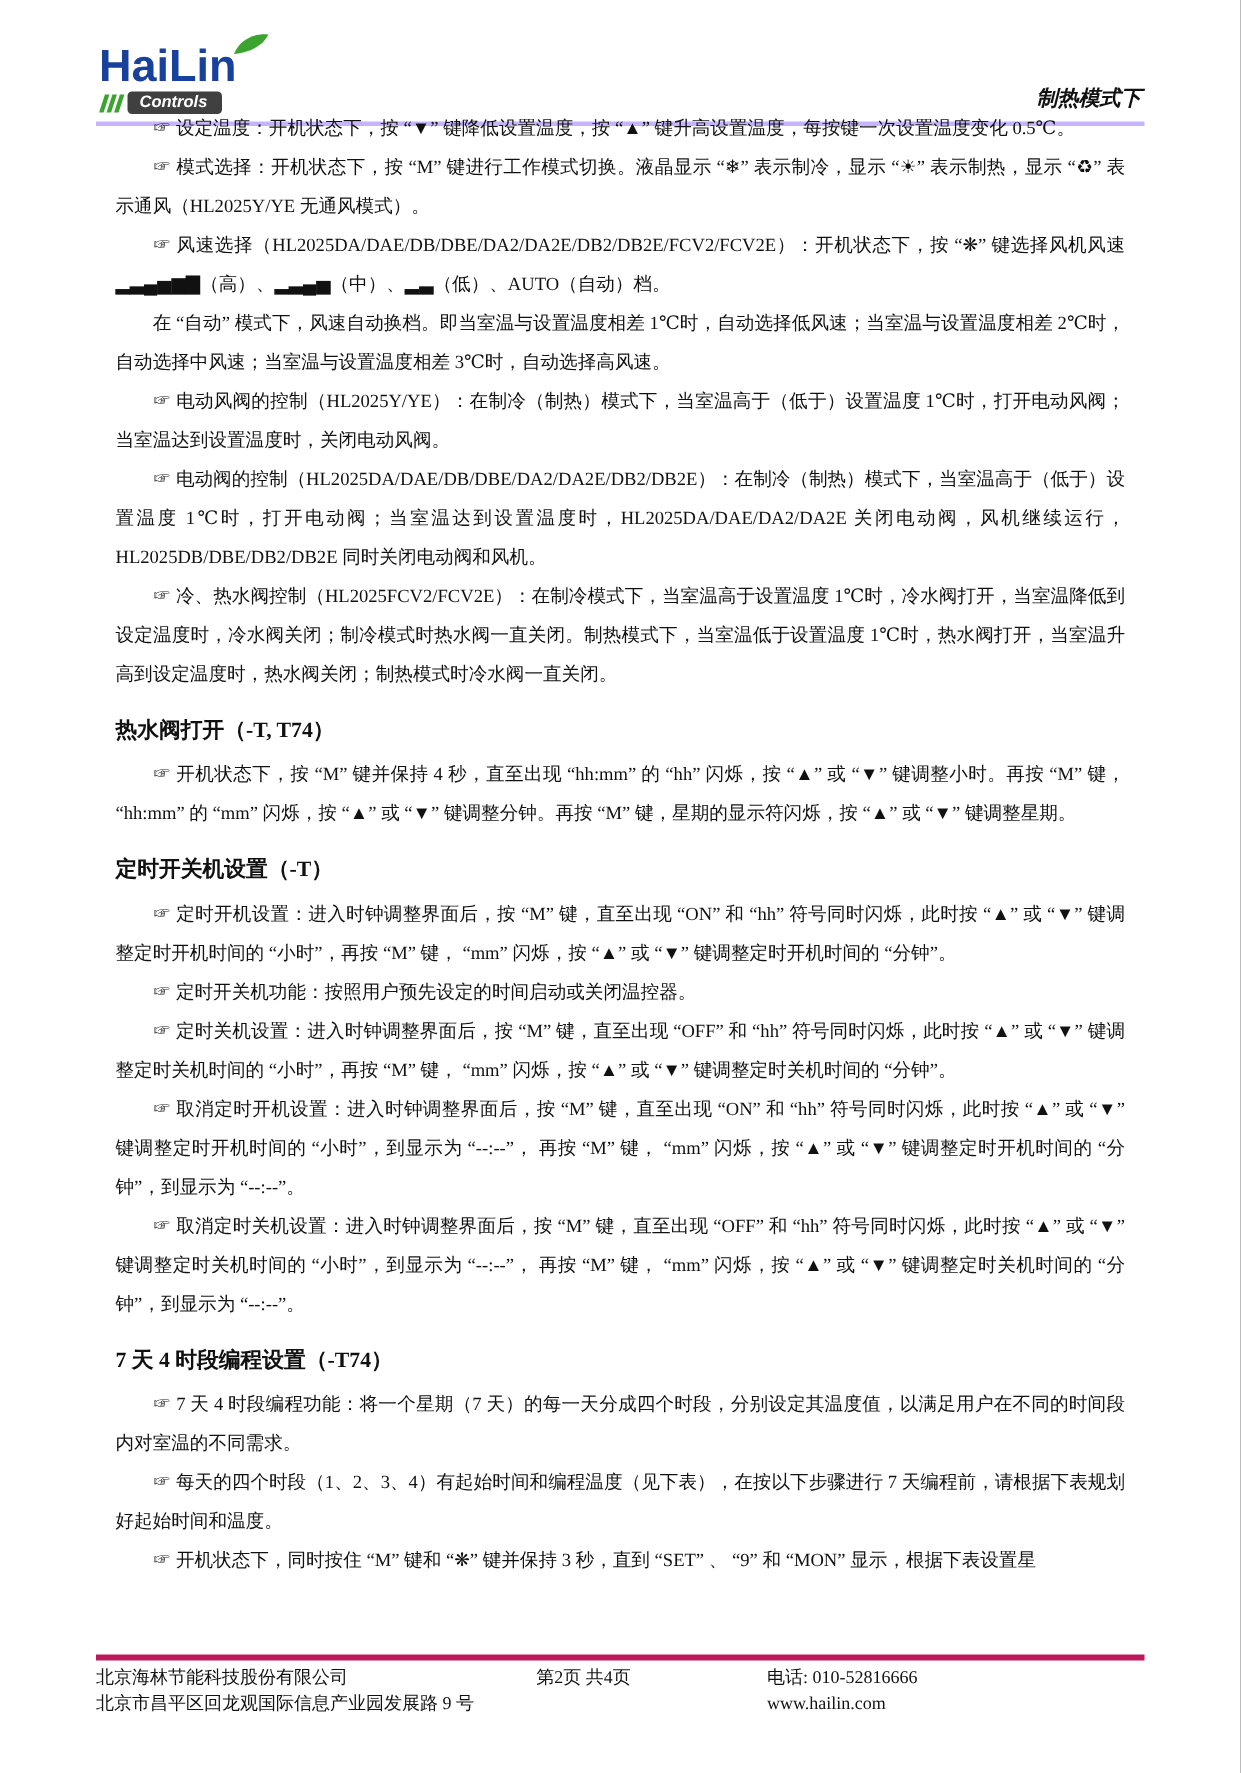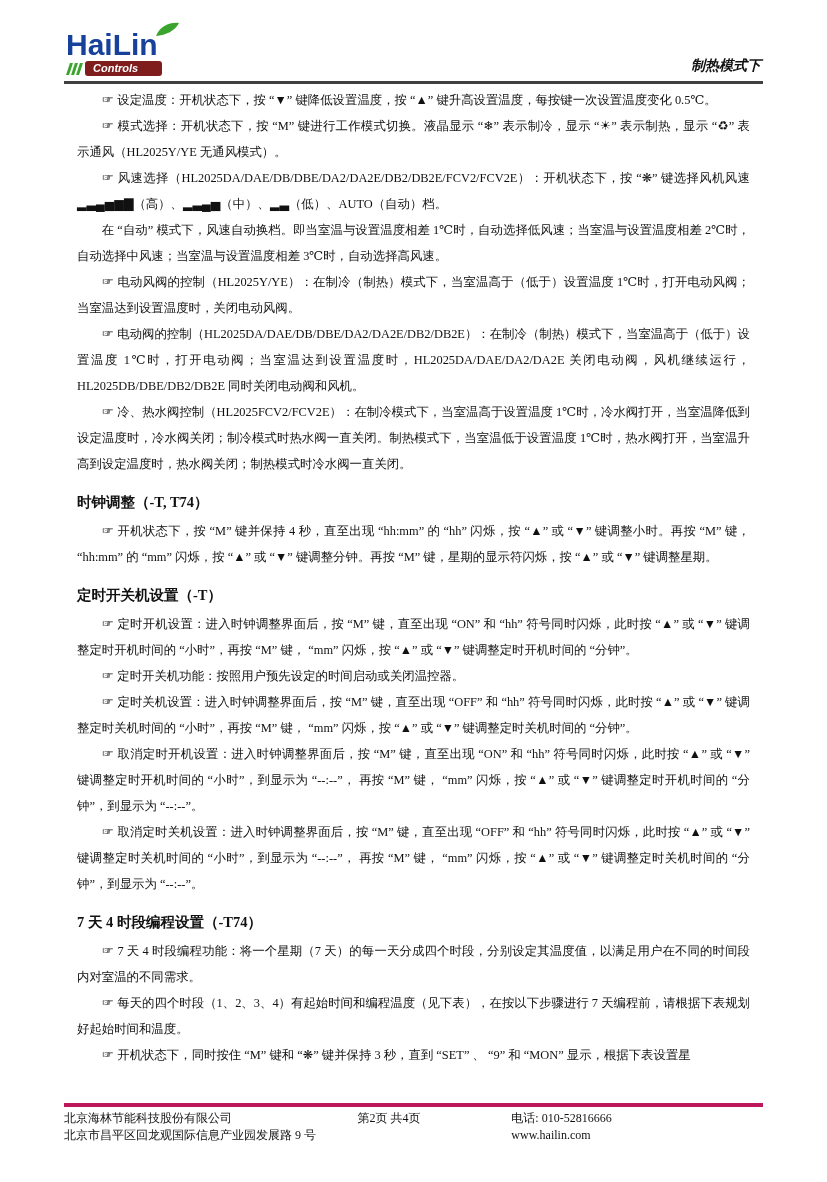--- a/index.html
+++ b/index.html
@@ -10,51 +10,51 @@
     margin:0 auto;
     background:#ffffff;
     font-family:"Liberation Serif","DejaVu Serif",serif;
     color:#111;
     overflow:hidden;
   }
   
   .header {
     position:absolute; top:28px; left:64px; right:64px;
     height:56px;
-    border-bottom:3px solid #404040;
+    border-bottom:3px solid #c4b5fd;
   }
   .logo { position:absolute; left:2px; top:2px; width:130px; }
   .logo-word {
     font-family:"Liberation Sans","DejaVu Sans",sans-serif;
     font-weight:bold;
     font-size:30px; line-height:30px;
     color:#17419A;
     letter-spacing:0px;
     position:relative;
   }
   .leaf { position:absolute; left:88px; top:-8px; }
   .logo-sub { display:flex; align-items:center; margin-top:1px; margin-left:2px; }
   .bars { display:flex; gap:2px; margin-right:4px; }
   .bars i { display:block; width:3px; height:12px; background:#3AA42E; transform:skewX(-18deg); }
   .controls-box {
-    background:#7f1d1d; color:#fff;
+    background:#404040; color:#fff;
     font-family:"Liberation Sans","DejaVu Sans",sans-serif;
     font-weight:bold; font-style:italic;
     font-size:11px; line-height:14px;
-    padding:0 24px 1px 8px;
+    padding:0 10px 1px 8px;
     border-radius:3px;
   }
   .tagline {
     position:absolute; right:2px; bottom:6px;
     font-weight:bold; font-style:italic;
     font-size:14px;
   }
   
   .content {
-    position:absolute; top:87px; left:77px; width:673px;
+    position:absolute; top:72px; left:77px; width:673px;
     font-size:12.4px;
     line-height:26px;
     text-align:justify;
   }
   .para { text-indent:2em; }
   .h {
     font-size:14.5px; font-weight:bold;
     margin-top:13px; margin-bottom:4px;
     line-height:24px;
     text-indent:0;
@@ -95,21 +95,21 @@
   </div>
 
   <div class="content">
     <p class="para">☞  设定温度：开机状态下，按 “▼” 键降低设置温度，按 “▲” 键升高设置温度，每按键一次设置温度变化 0.5℃。</p>
     <p class="para">☞  模式选择：开机状态下，按 “M” 键进行工作模式切换。液晶显示 “❄” 表示制冷，显示 “☀” 表示制热，显示 “♻” 表示通风（HL2025Y/YE 无通风模式）。</p>
     <p class="para">☞  风速选择（HL2025DA/DAE/DB/DBE/DA2/DA2E/DB2/DB2E/FCV2/FCV2E）：开机状态下，按 “❋” 键选择风机风速 ▂▃▄▅▆▇（高）、▂▃▄▅（中）、▂▃（低）、AUTO（自动）档。</p>
     <p class="para">在 “自动” 模式下，风速自动换档。即当室温与设置温度相差 1℃时，自动选择低风速；当室温与设置温度相差 2℃时，自动选择中风速；当室温与设置温度相差 3℃时，自动选择高风速。</p>
     <p class="para">☞  电动风阀的控制（HL2025Y/YE）：在制冷（制热）模式下，当室温高于（低于）设置温度 1℃时，打开电动风阀；当室温达到设置温度时，关闭电动风阀。</p>
     <p class="para">☞  电动阀的控制（HL2025DA/DAE/DB/DBE/DA2/DA2E/DB2/DB2E）：在制冷（制热）模式下，当室温高于（低于）设置温度 1℃时，打开电动阀；当室温达到设置温度时，HL2025DA/DAE/DA2/DA2E 关闭电动阀，风机继续运行，HL2025DB/DBE/DB2/DB2E 同时关闭电动阀和风机。</p>
     <p class="para">☞  冷、热水阀控制（HL2025FCV2/FCV2E）：在制冷模式下，当室温高于设置温度 1℃时，冷水阀打开，当室温降低到设定温度时，冷水阀关闭；制冷模式时热水阀一直关闭。制热模式下，当室温低于设置温度 1℃时，热水阀打开，当室温升高到设定温度时，热水阀关闭；制热模式时冷水阀一直关闭。</p>
-    <h2 class="h">时钟调整（-T, T74）</h2>
+    <h2 class="h">热水阀打开（-T, T74）</h2>
     <p class="para">☞  开机状态下，按 “M” 键并保持 4 秒，直至出现 “hh:mm” 的 “hh” 闪烁，按 “▲” 或 “▼” 键调整小时。再按 “M” 键， “hh:mm” 的 “mm” 闪烁，按 “▲” 或 “▼” 键调整分钟。再按 “M” 键，星期的显示符闪烁，按 “▲” 或 “▼” 键调整星期。</p>
     <h2 class="h">定时开关机设置（-T）</h2>
     <p class="para">☞  定时开机设置：进入时钟调整界面后，按 “M” 键，直至出现 “ON” 和 “hh” 符号同时闪烁，此时按 “▲” 或 “▼” 键调整定时开机时间的 “小时”，再按 “M” 键， “mm” 闪烁，按 “▲” 或 “▼” 键调整定时开机时间的 “分钟”。</p>
     <p class="para">☞  定时开关机功能：按照用户预先设定的时间启动或关闭温控器。</p>
     <p class="para">☞  定时关机设置：进入时钟调整界面后，按 “M” 键，直至出现 “OFF” 和 “hh” 符号同时闪烁，此时按 “▲” 或 “▼” 键调整定时关机时间的 “小时”，再按 “M” 键， “mm” 闪烁，按 “▲” 或 “▼” 键调整定时关机时间的 “分钟”。</p>
     <p class="para">☞  取消定时开机设置：进入时钟调整界面后，按 “M” 键，直至出现 “ON” 和 “hh” 符号同时闪烁，此时按 “▲” 或 “▼” 键调整定时开机时间的 “小时”，到显示为 “--:--”， 再按 “M” 键， “mm” 闪烁，按 “▲” 或 “▼” 键调整定时开机时间的 “分钟”，到显示为 “--:--”。</p>
     <p class="para">☞  取消定时关机设置：进入时钟调整界面后，按 “M” 键，直至出现 “OFF” 和 “hh” 符号同时闪烁，此时按 “▲” 或 “▼” 键调整定时关机时间的 “小时”，到显示为 “--:--”， 再按 “M” 键， “mm” 闪烁，按 “▲” 或 “▼” 键调整定时关机时间的 “分钟”，到显示为 “--:--”。</p>
     <h2 class="h">7 天 4 时段编程设置（-T74）</h2>
     <p class="para">☞ 7 天 4 时段编程功能：将一个星期（7 天）的每一天分成四个时段，分别设定其温度值，以满足用户在不同的时间段内对室温的不同需求。</p>
     <p class="para">☞  每天的四个时段（1、2、3、4）有起始时间和编程温度（见下表），在按以下步骤进行 7 天编程前，请根据下表规划好起始时间和温度。</p>

